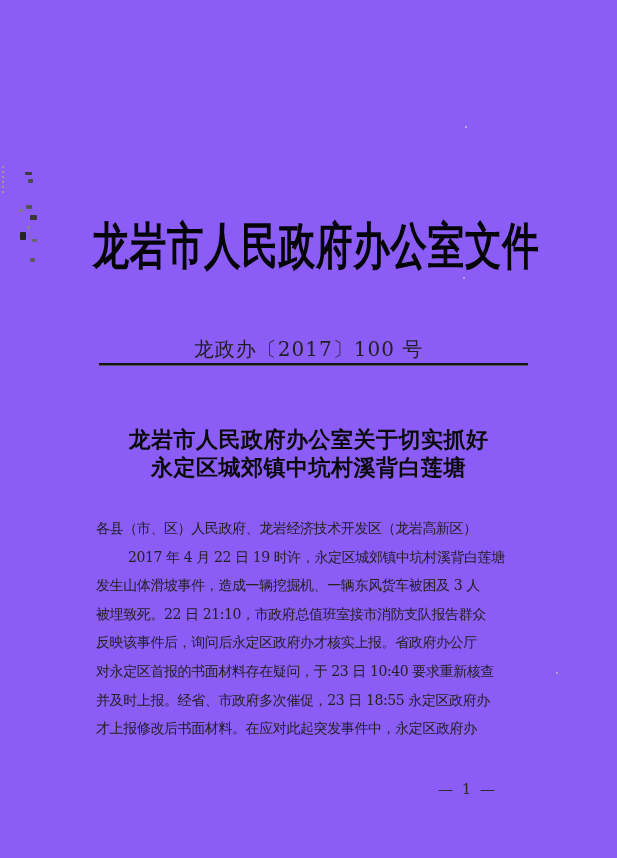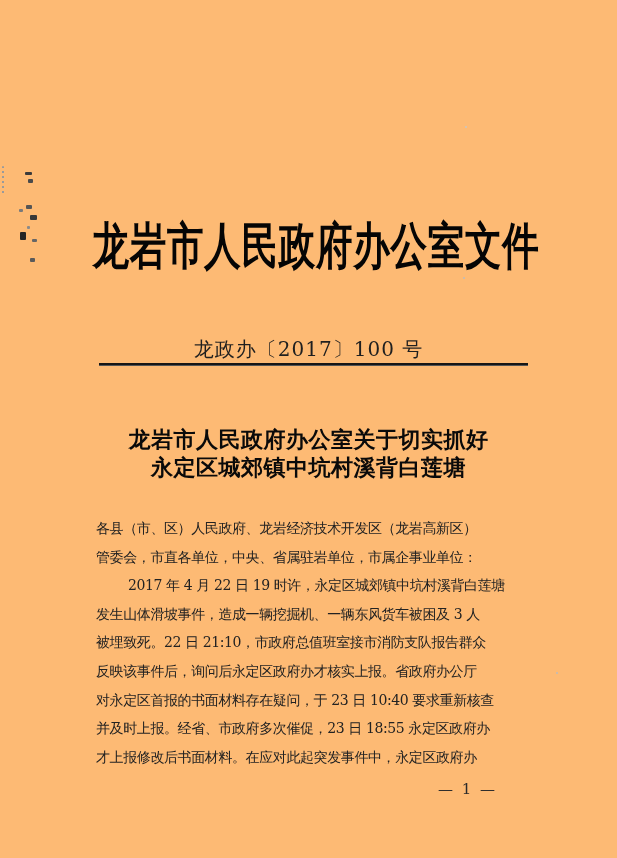--- a/index.html
+++ b/index.html
@@ -4,21 +4,21 @@
 <style>
   * { margin: 0; padding: 0; box-sizing: border-box; }
   html, body { background: #e8e8e8; }
   body { font-family: "DejaVu Serif", "Liberation Serif", serif; }
 
   .page {
     position: relative;
     width: 617px;
     height: 858px;
     margin: 0 auto;
-    background: #fdba74;
+    background: #8b5cf6;
     overflow: hidden;
     color: #1c1c1c;
   }
 
   
   .letterhead-title {
     position: absolute;
     top: 218px;
     left: 0;
     width: 100%;
@@ -133,21 +133,20 @@
 
   <div class="letterhead-rule"></div>
 
   <div class="notice-title">
     <div>龙岩市人民政府办公室关于切实抓好</div>
     <div>永定区城郊镇中坑村溪背白莲塘</div>
   </div>
 
   <div class="notice-body" id="notice-body">
       <div class="body-line">各县（市、区）人民政府、龙岩经济技术开发区（龙岩高新区）</div>
-      <div class="body-line">管委会，市直各单位，中央、省属驻岩单位，市属企事业单位：</div>
       <div class="body-line indent">2017 年 4 月 22 日 19 时许，永定区城郊镇中坑村溪背白莲塘</div>
       <div class="body-line">发生山体滑坡事件，造成一辆挖掘机、一辆东风货车被困及 3 人</div>
       <div class="body-line">被埋致死。22 日 21:10，市政府总值班室接市消防支队报告群众</div>
       <div class="body-line">反映该事件后，询问后永定区政府办才核实上报。省政府办公厅</div>
       <div class="body-line">对永定区首报的书面材料存在疑问，于 23 日 10:40 要求重新核查</div>
       <div class="body-line">并及时上报。经省、市政府多次催促，23 日 18:55 永定区政府办</div>
       <div class="body-line">才上报修改后书面材料。在应对此起突发事件中，永定区政府办</div>
     </div>
 
   <div class="page-number">— 1 —</div>

